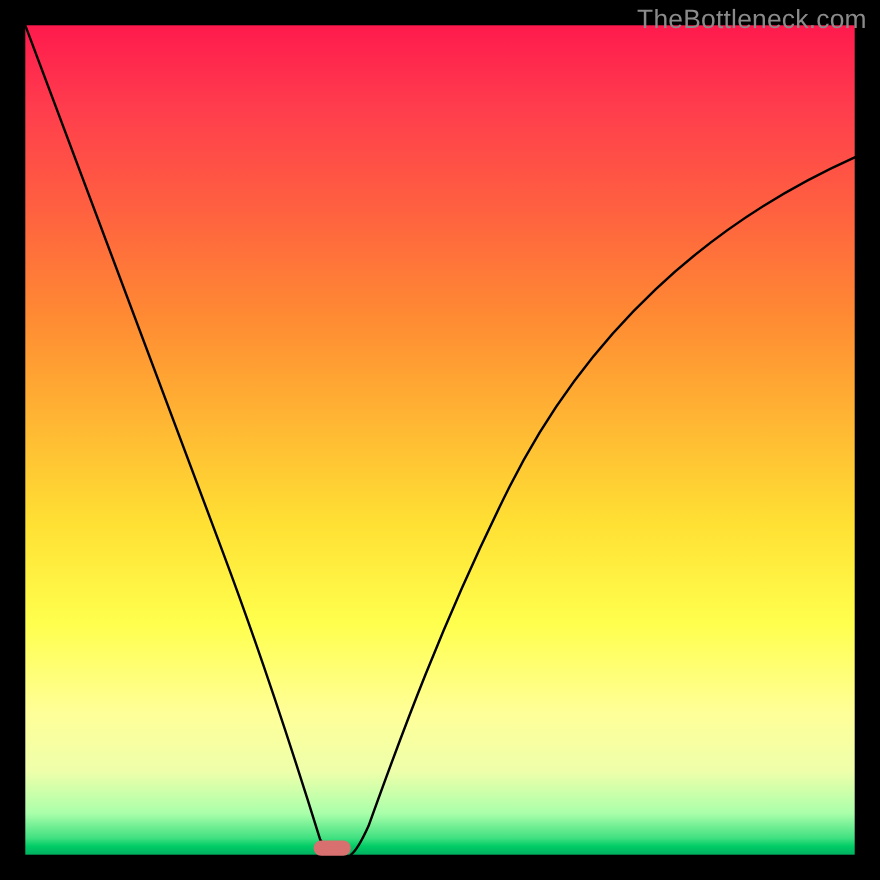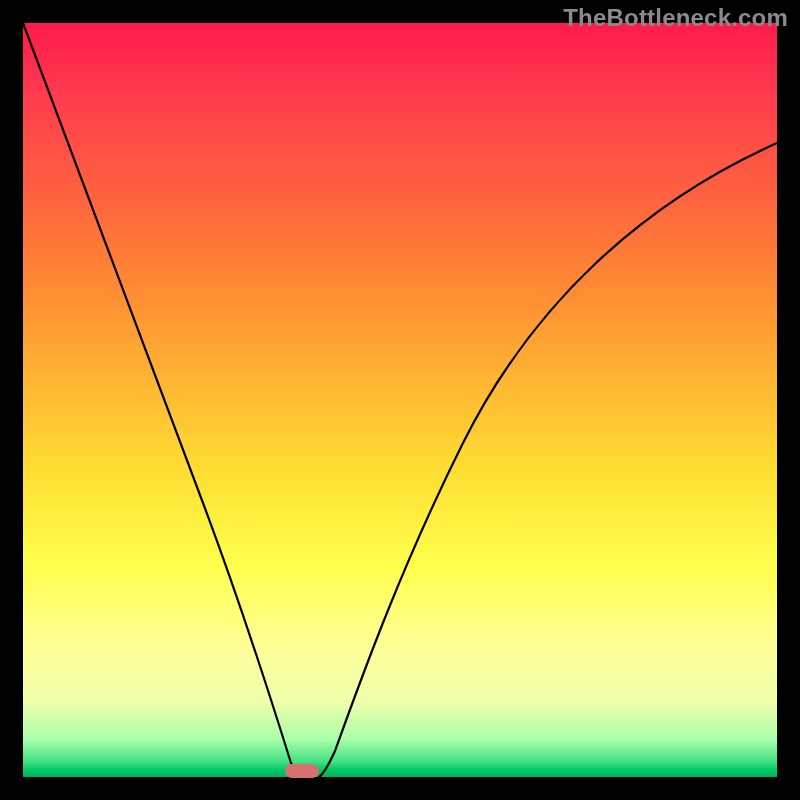--- a/index.html
+++ b/index.html
@@ -32,21 +32,21 @@
       #00cc66 99%,
       #00b060 100%
     );
   }
   .watermark {
     position: absolute;
     top: 4px;
     right: 12px;
     color: #8a8a8a;
     font-size: 24px;
-    font-weight: 700;
+    font-weight: 400;
     letter-spacing: 0.2px;
   }
   svg.curves {
     position: absolute;
     left: 0;
     top: 0;
     width: 754px;
     height: 754px;
     overflow: visible;
   }

